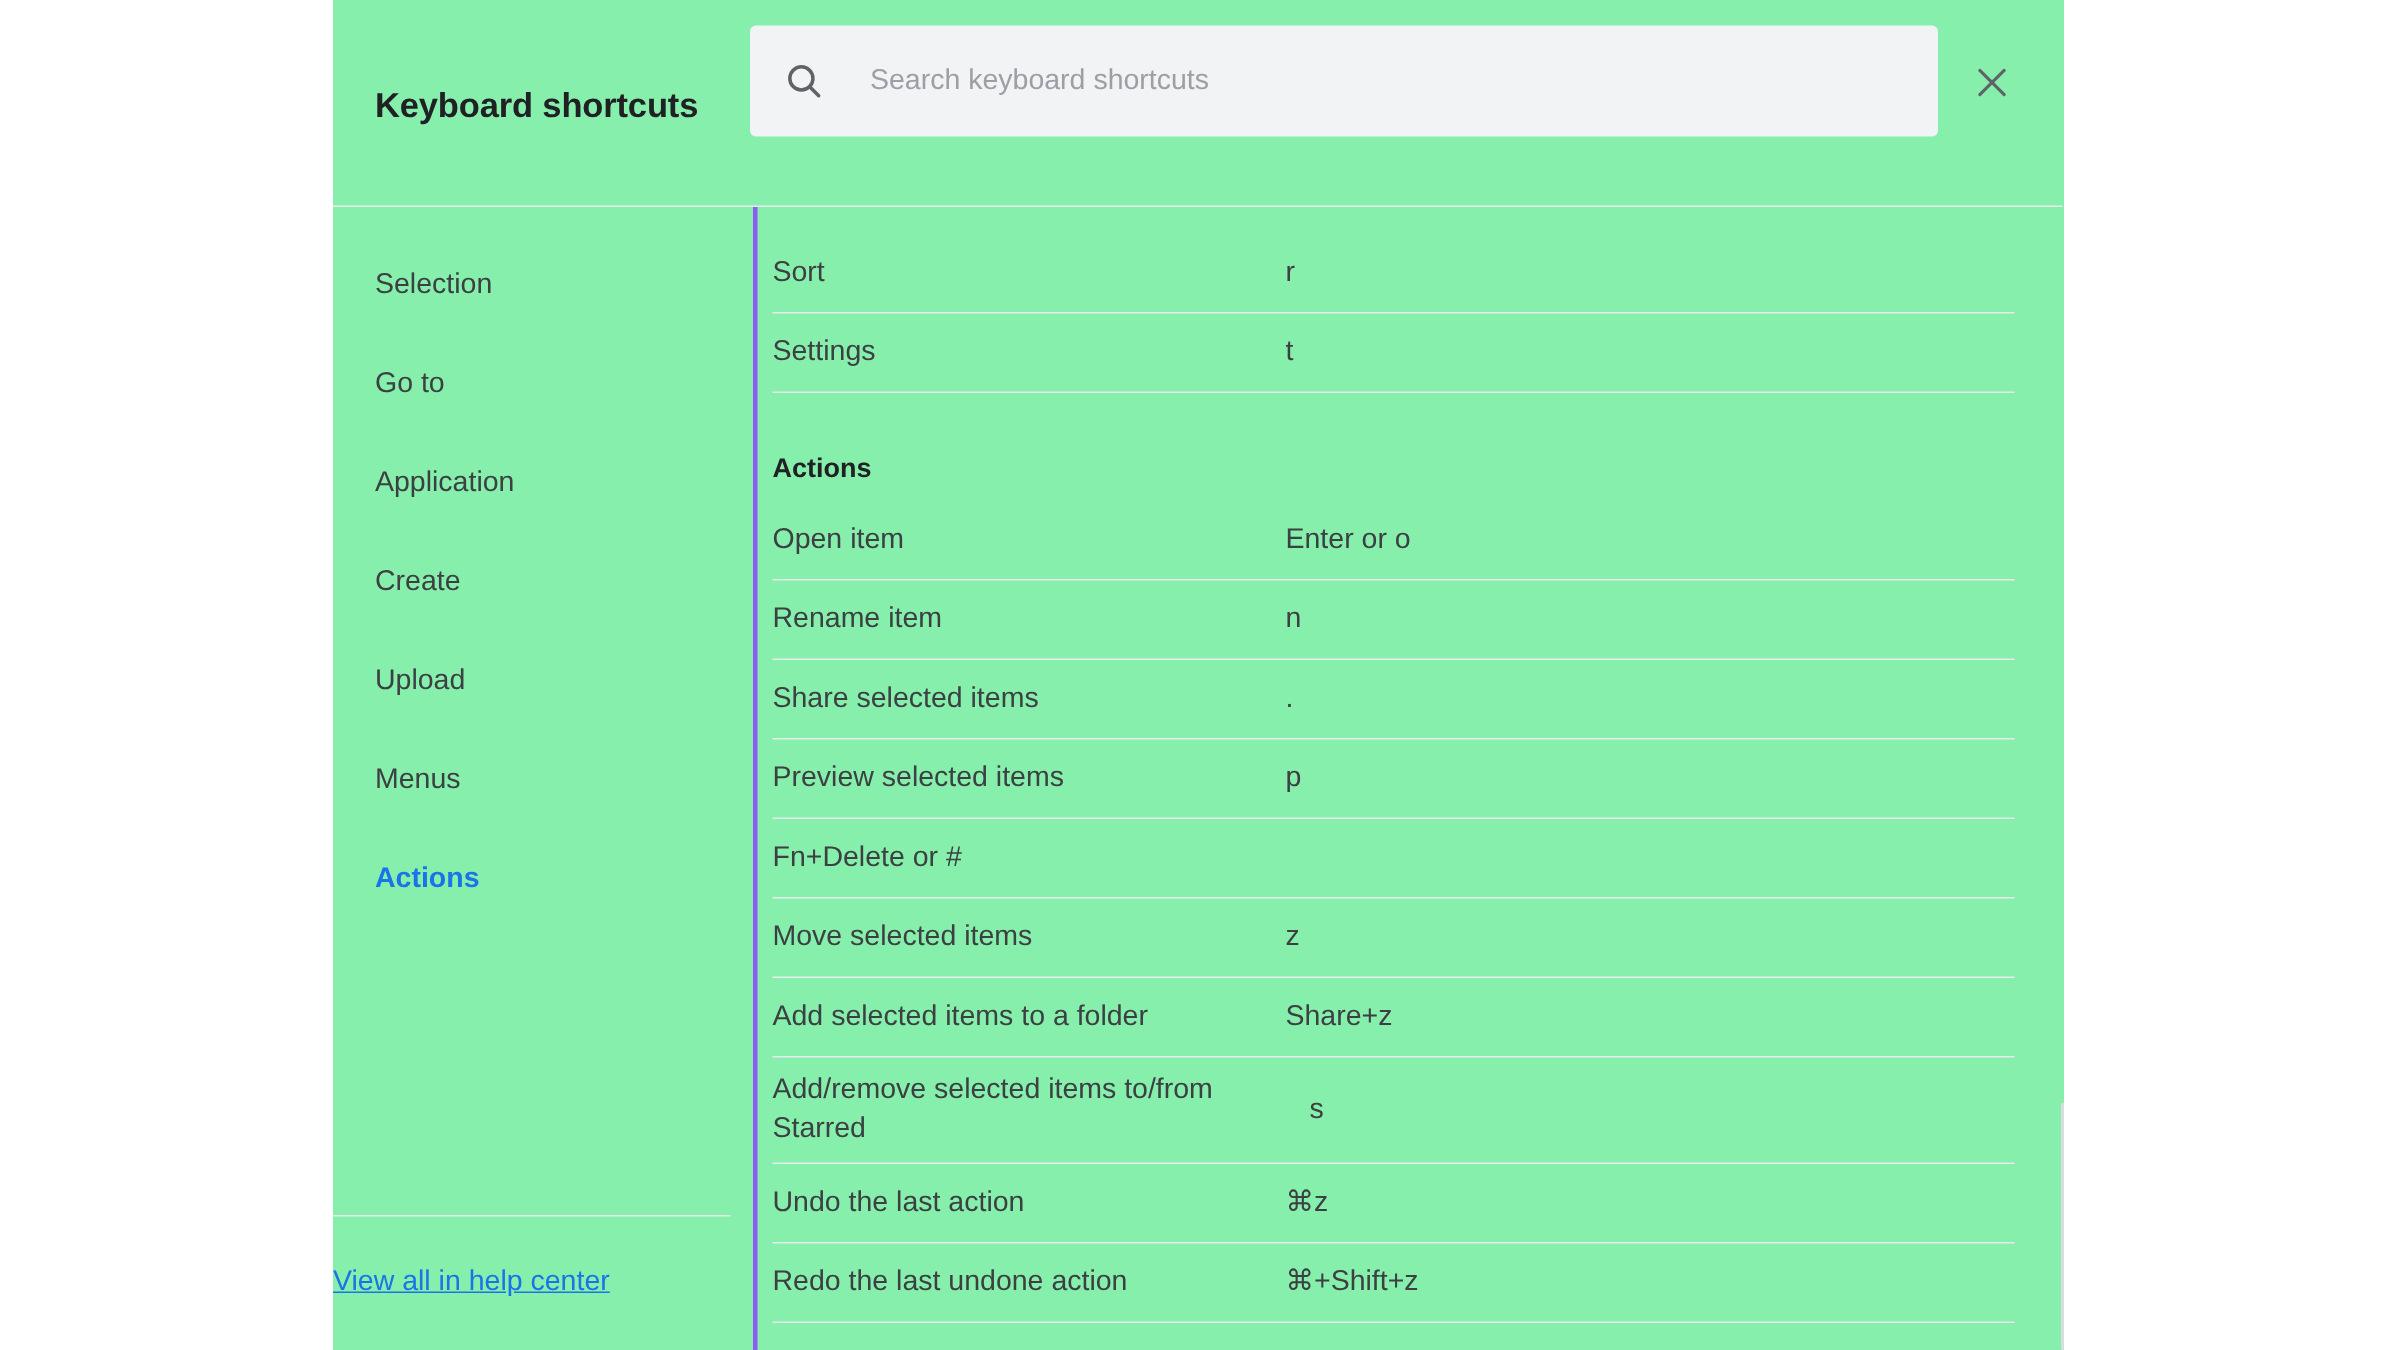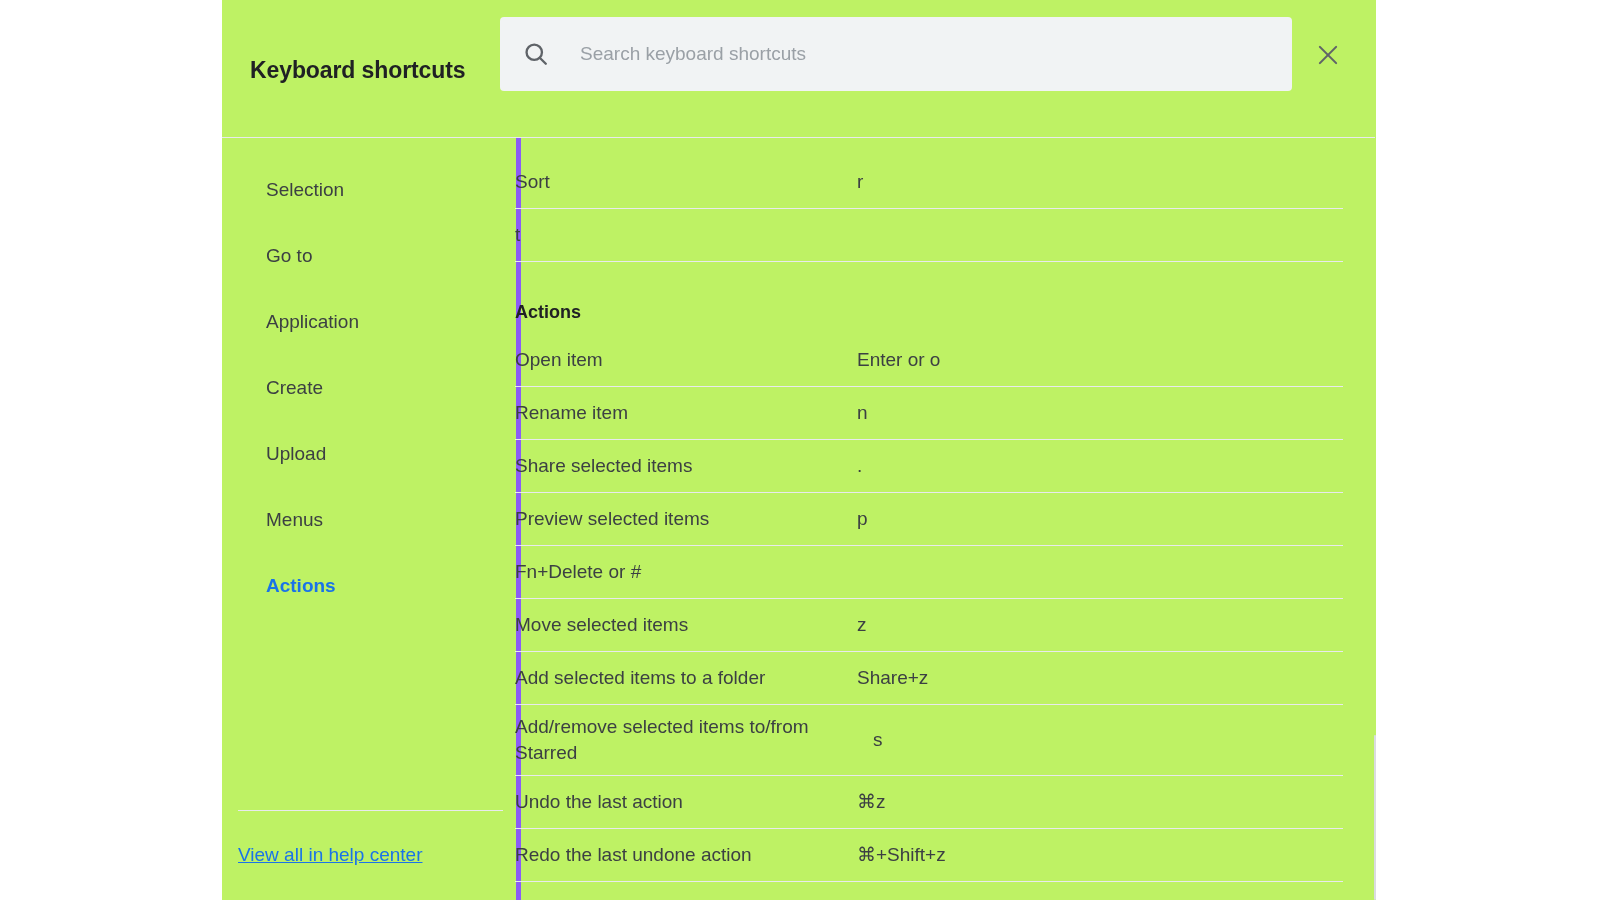--- a/index.html
+++ b/index.html
@@ -16,21 +16,21 @@
     color: #3c4043;
   }
 
   
   #dialog {
     position: absolute;
     left: 222px;
     top: 0;
     width: 1154px;
     height: 900px;
-    background: #bef264;
+    background: #86efac;
   }
 
   
   #header {
     position: relative;
     height: 138px;
     box-sizing: border-box;
   }
   #dialog-title {
     position: absolute;
@@ -112,25 +112,25 @@
     position: absolute;
     left: 0;
     top: 138px;
     width: 1154px;
     height: 762px;
   }
 
   
   #sidebar {
     position: absolute;
-    left: 16px;
+    left: 0;
     top: 0;
     width: 283px;
     height: 762px;
-    border-right: 5px solid #8b5cf6;
+    border-right: 3px solid #8b5cf6;
     box-sizing: border-box;
   }
   #sidebar-nav {
     position: absolute;
     left: 0;
     top: 19px;
     width: 282px;
   }
   .sidebar-item {
     display: block;
@@ -296,20 +296,21 @@
     </div>
 
     <div id="content">
       <div id="content-scroll">
         <div class="shortcut-table">
             <div class="shortcut-row">
               <div class="shortcut-desc">Sort</div>
               <div class="shortcut-keys">r</div>
             </div>
             <div class="shortcut-row">
+              <div class="shortcut-desc">Settings</div>
               <div class="shortcut-keys">t</div>
             </div>
             <div class="section-heading">Actions</div>
             <div class="shortcut-row">
               <div class="shortcut-desc">Open item</div>
               <div class="shortcut-keys">Enter or o</div>
             </div>
             <div class="shortcut-row">
               <div class="shortcut-desc">Rename item</div>
               <div class="shortcut-keys">n</div>

